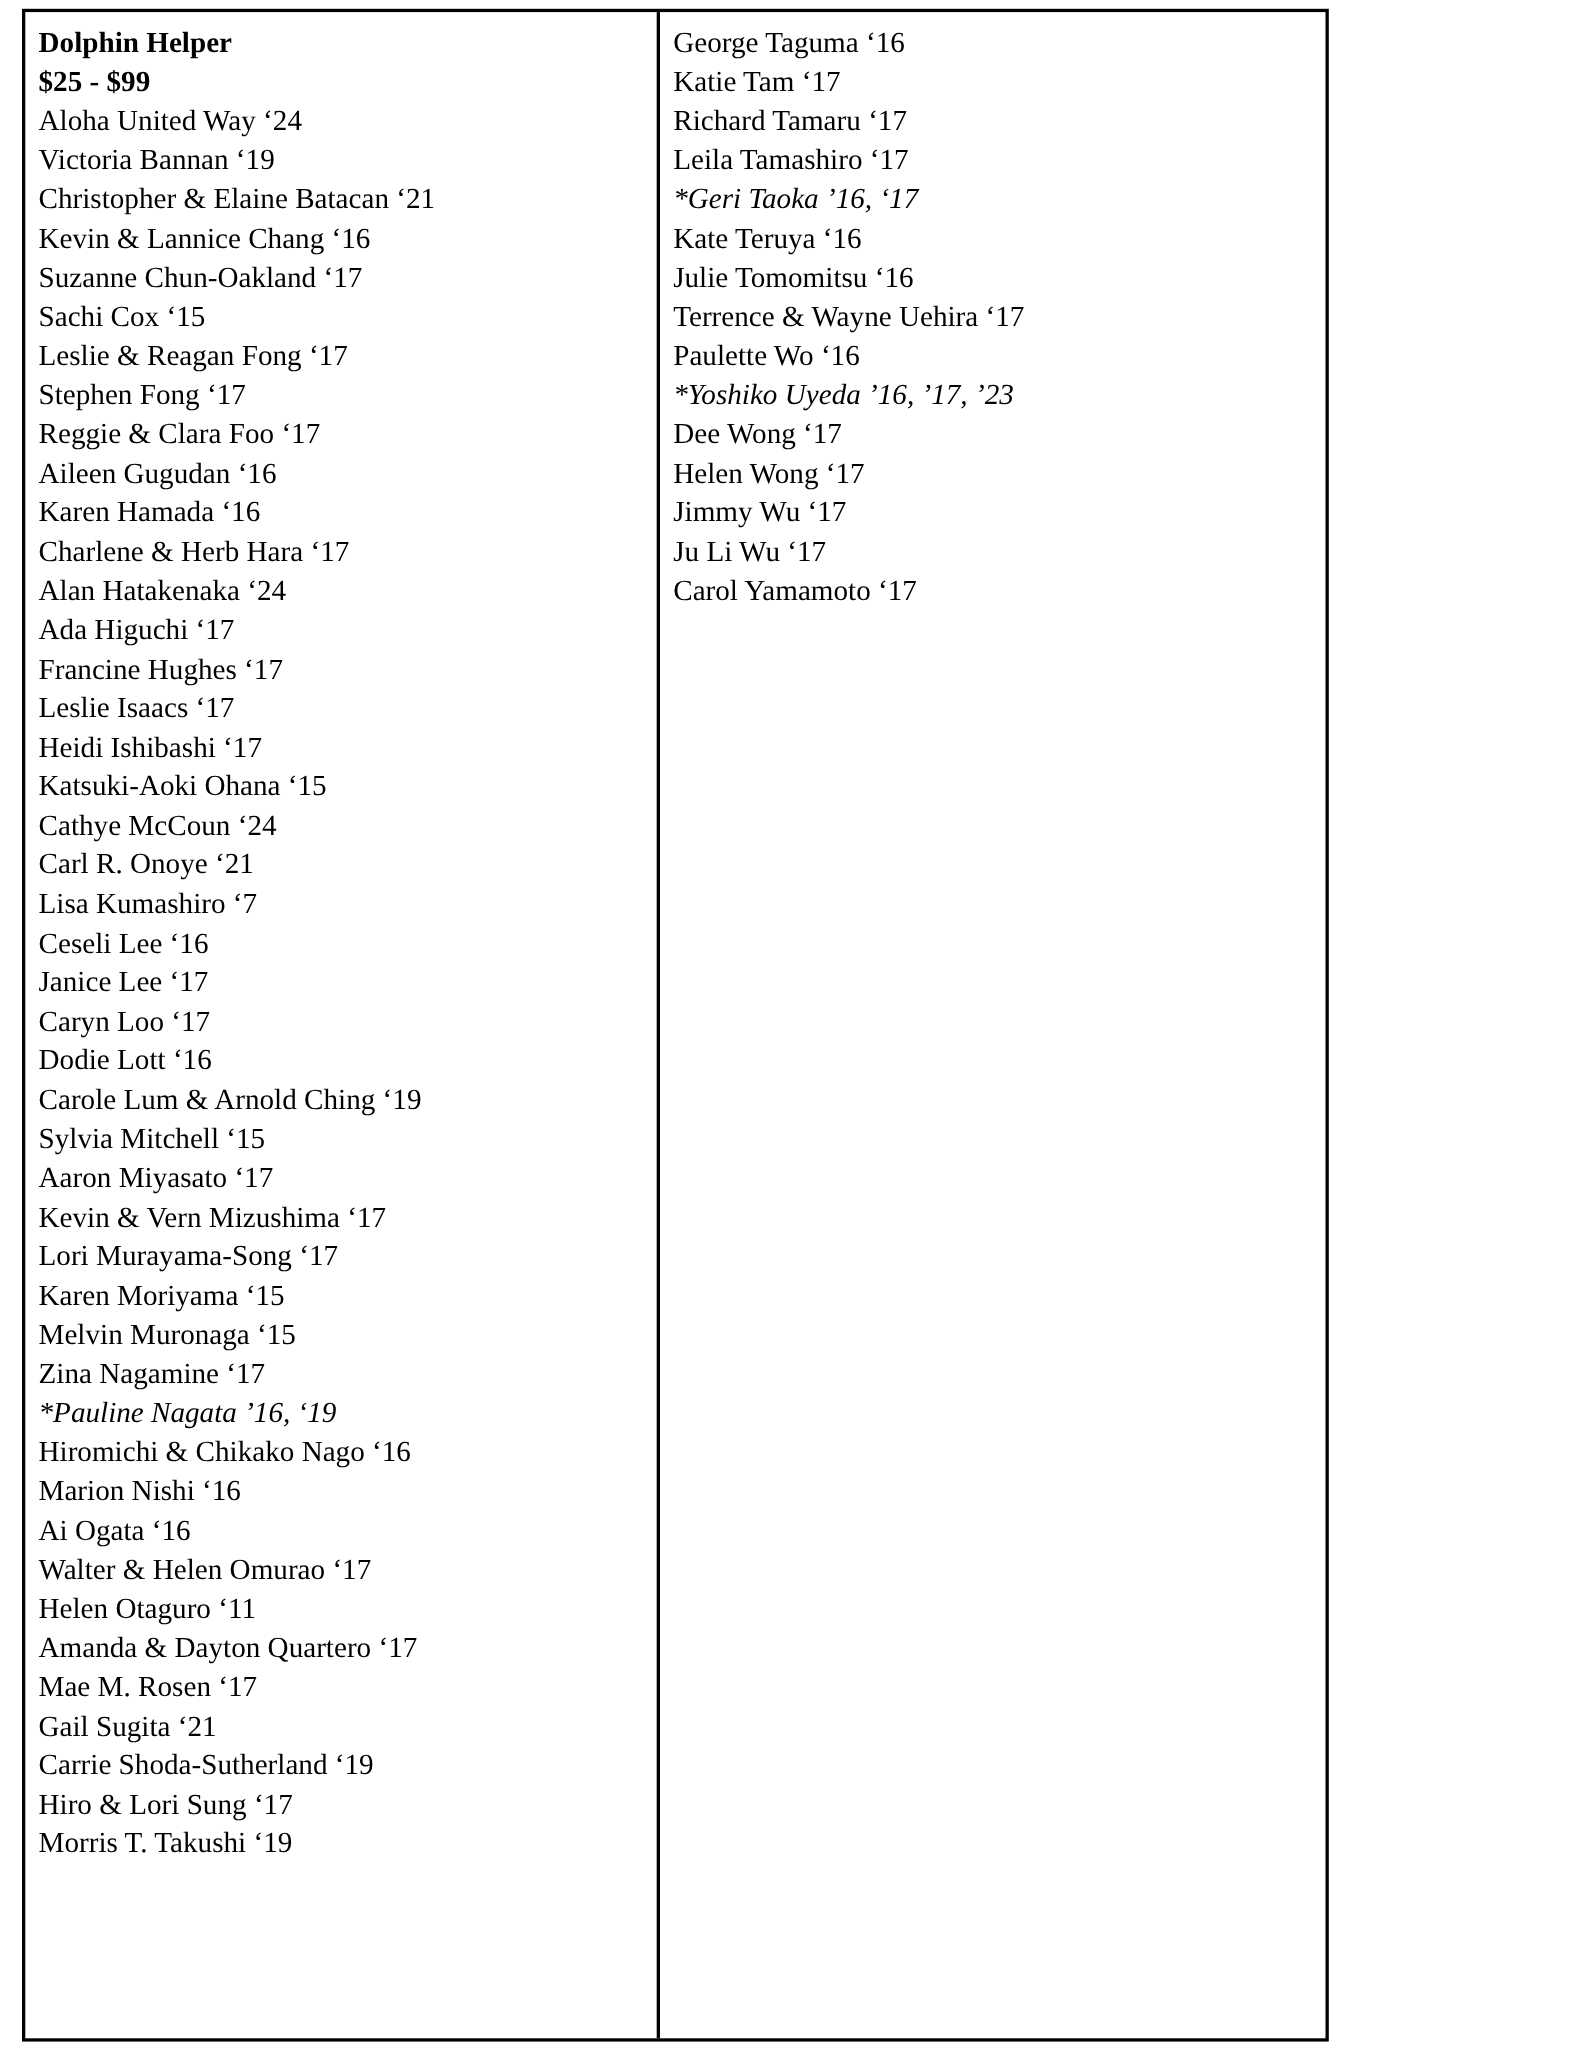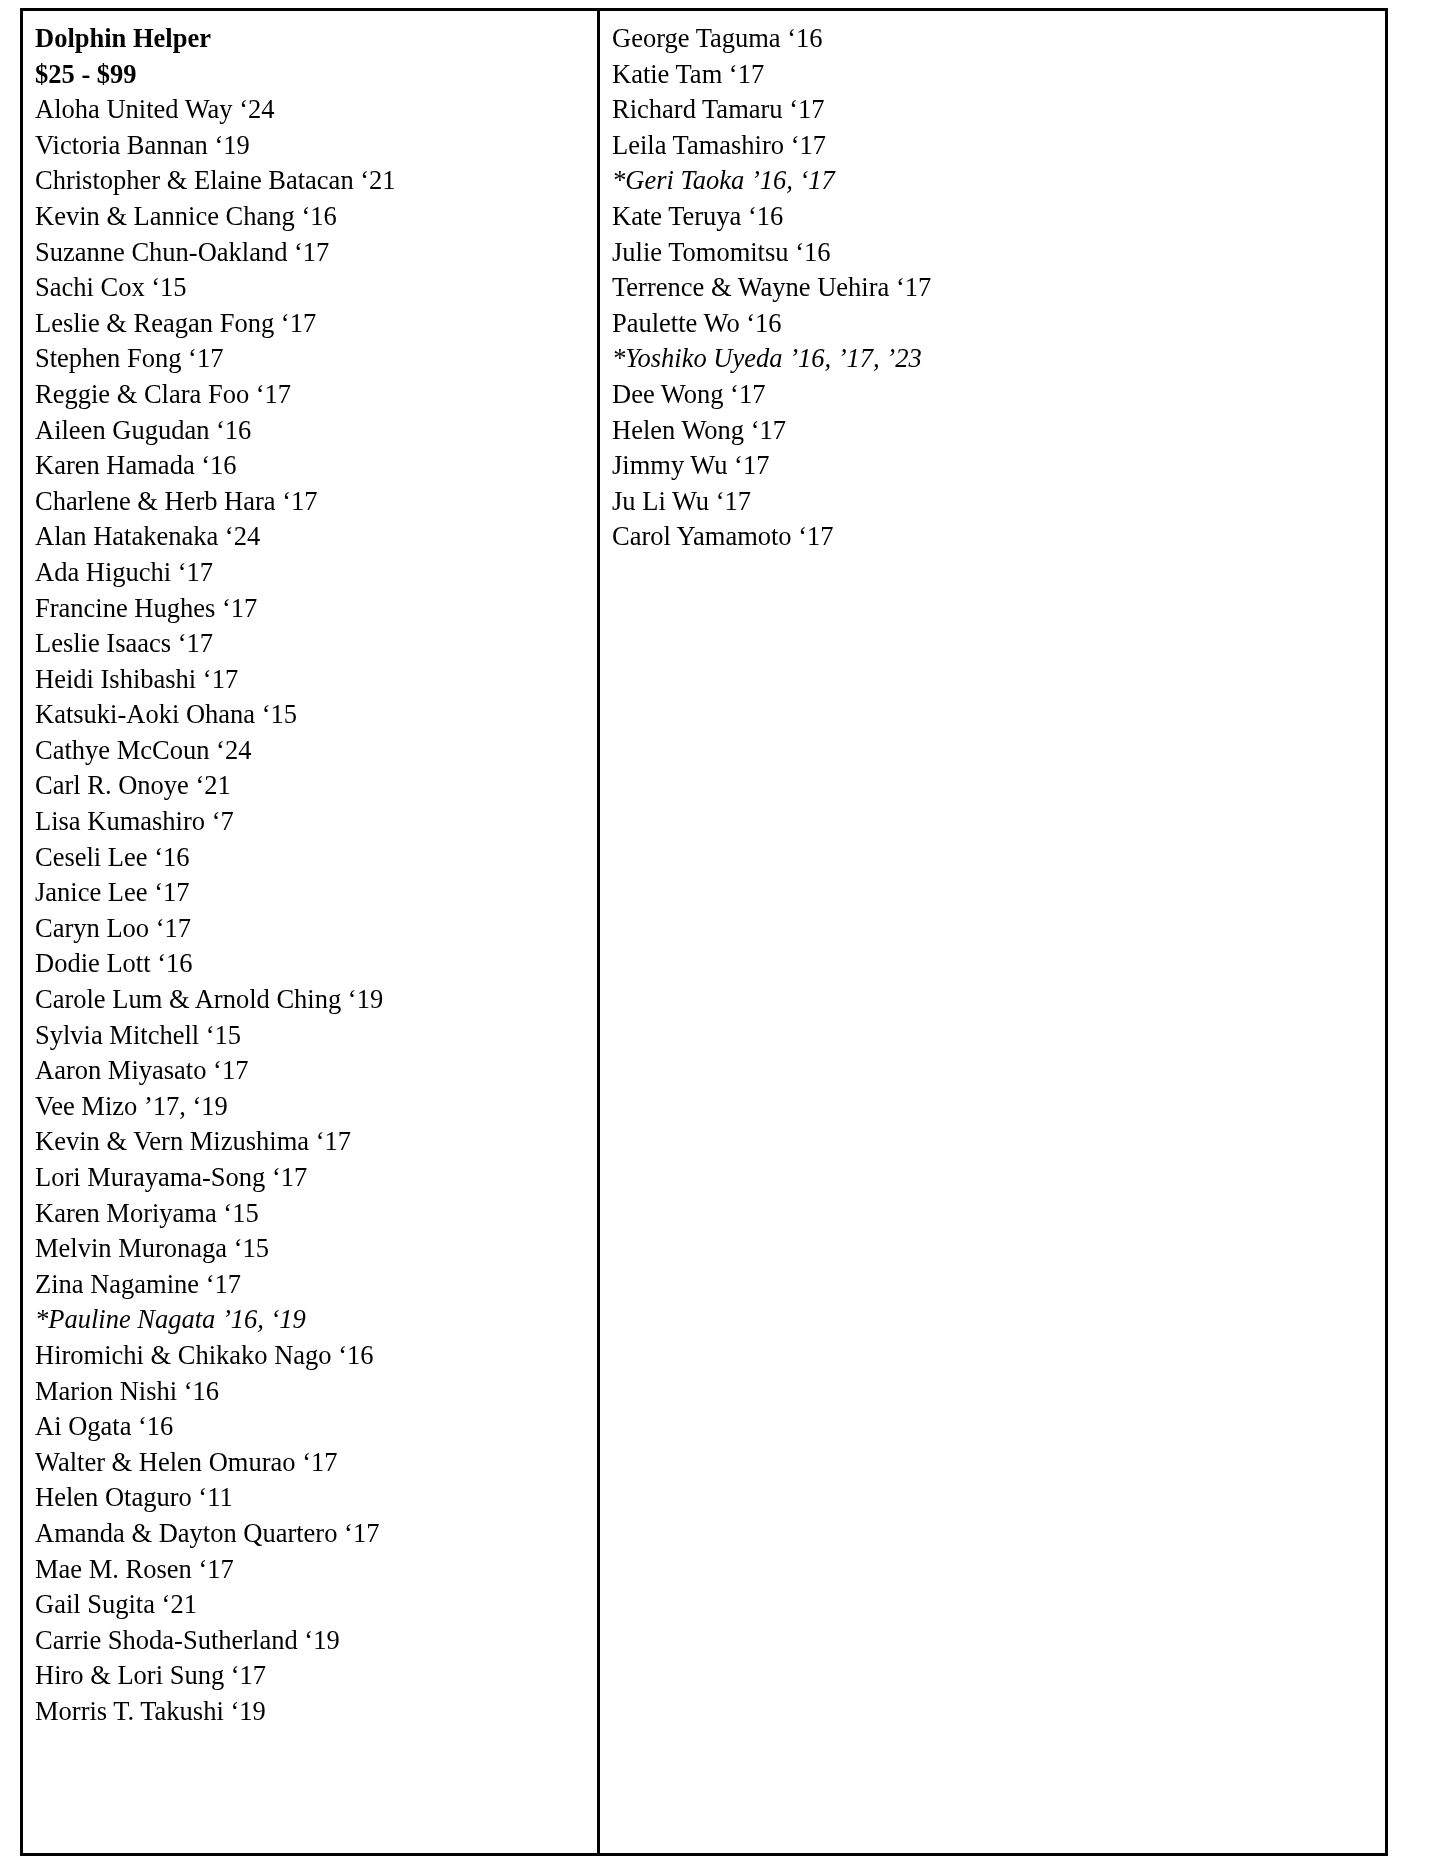--- a/index.html
+++ b/index.html
@@ -9,21 +9,21 @@
   }
   body {
     width: 1440px;
     height: 1872px;
     font-family: "Liberation Serif", "DejaVu Serif", serif;
     color: #000000;
     -webkit-font-smoothing: antialiased;
   }
   #donor-table {
     box-sizing: border-box;
-    width: 1368px;
+    width: 1188px;
     margin: 8px 0 0 20px;
     border: 3px solid #000000;
     display: flex;
     flex-direction: row;
     align-items: stretch;
     height: 1848px;
   }
   .column {
     box-sizing: border-box;
     padding: 10px 8px 8px 12px;
@@ -80,21 +80,20 @@
         <div class="entry">Cathye McCoun ‘24</div>
         <div class="entry">Carl R. Onoye ‘21</div>
         <div class="entry">Lisa Kumashiro ‘7</div>
         <div class="entry">Ceseli Lee ‘16</div>
         <div class="entry">Janice Lee ‘17</div>
         <div class="entry">Caryn Loo ‘17</div>
         <div class="entry">Dodie Lott ‘16</div>
         <div class="entry">Carole Lum &amp; Arnold Ching ‘19</div>
         <div class="entry">Sylvia Mitchell ‘15</div>
         <div class="entry">Aaron Miyasato ‘17</div>
-        <div class="entry">Vee Mizo ’17, ‘19</div>
         <div class="entry">Kevin &amp; Vern Mizushima ‘17</div>
         <div class="entry">Lori Murayama-Song ‘17</div>
         <div class="entry">Karen Moriyama ‘15</div>
         <div class="entry">Melvin Muronaga ‘15</div>
         <div class="entry">Zina Nagamine ‘17</div>
         <div class="entry italic">*Pauline Nagata ’16, ‘19</div>
         <div class="entry">Hiromichi &amp; Chikako Nago ‘16</div>
         <div class="entry">Marion Nishi ‘16</div>
         <div class="entry">Ai Ogata ‘16</div>
         <div class="entry">Walter &amp; Helen Omurao ‘17</div>

